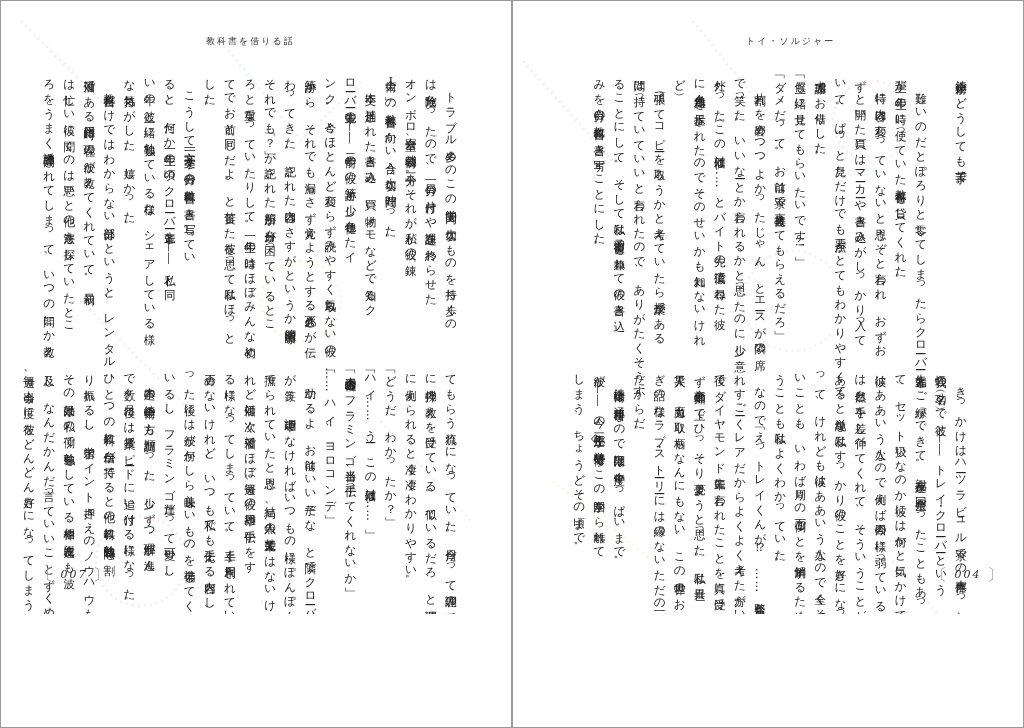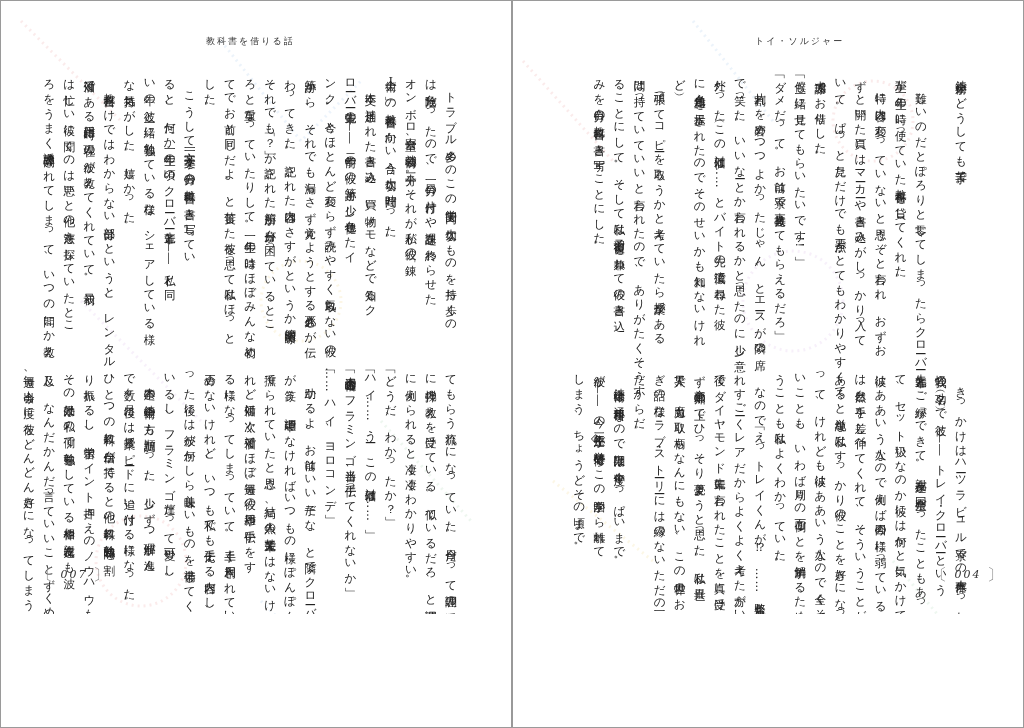--- a/index.html
+++ b/index.html
@@ -7,21 +7,21 @@
          font-family:"DejaVu Serif","Liberation Serif",serif; color:#222; }
   .spread { position:absolute; left:0; top:0; width:1022px; height:726px; border:1px solid #9a9a9a; }
   .page { position:absolute; top:0; width:510px; height:613px; overflow:hidden; }
   .page.left { left:0; }
   .page.right { left:512px; }
   .gutter { position:absolute; left:510px; top:0; width:2px; height:726px; background:#999; }
   .watermark { position:absolute; inset:0; pointer-events:none; }
   .running-head { position:absolute; top:34px; font-size:9px; letter-spacing:2px; color:#333;
                   font-family:"DejaVu Sans","Liberation Sans",sans-serif; }
   .page.left .running-head { left:205px; }
-  .page.right .running-head { left:242px; }
+  .page.right .running-head { left:233px; }
   .block { position:absolute; writing-mode:vertical-rl; font-size:11.6px; line-height:20.1px;
            letter-spacing:1.25px; white-space:pre; color:#222; }
   .folio { position:absolute; bottom:28px; font-size:11px; font-style:italic; color:#333;
            font-family:"DejaVu Serif","Liberation Serif",serif; letter-spacing:2px; }
   .folio .br { color:#888; font-style:normal; font-size:16px; vertical-align:-2px; }
   .page.left .folio { left:36px; }
   .page.right .folio { left:418px; }
   .diamond { position:absolute; font-size:12px; color:#222; }
 </style>
 </head>

